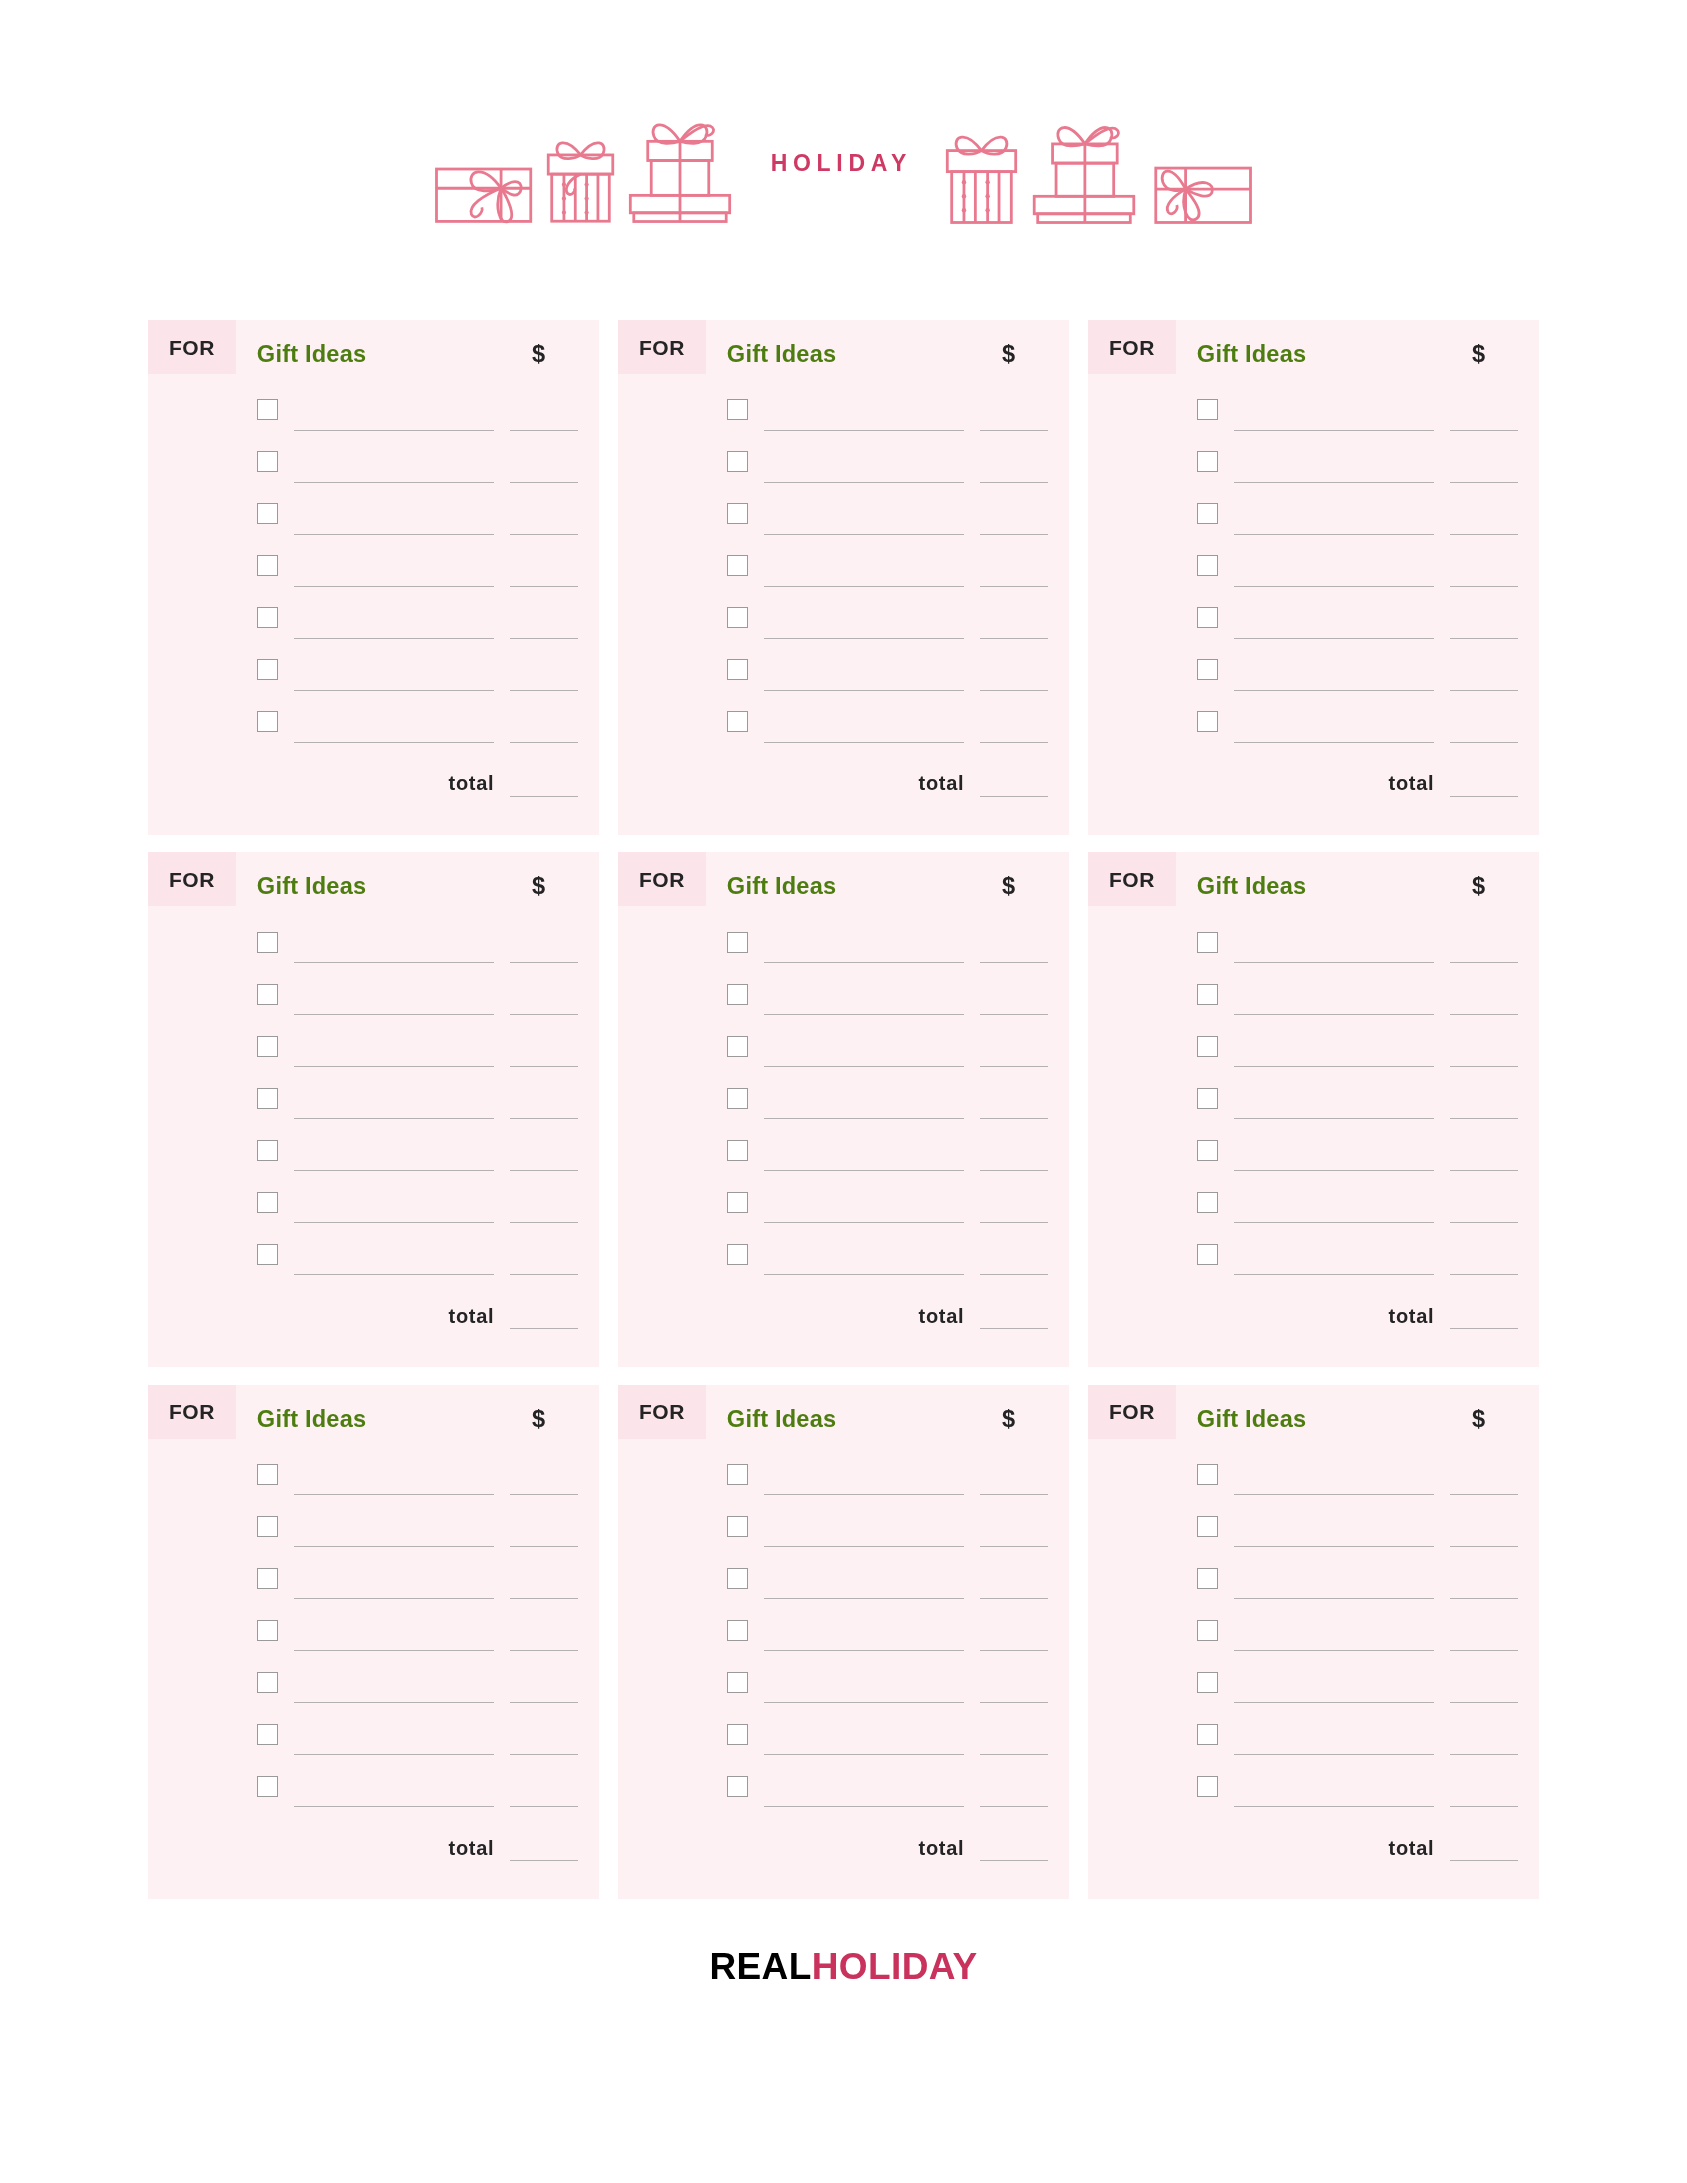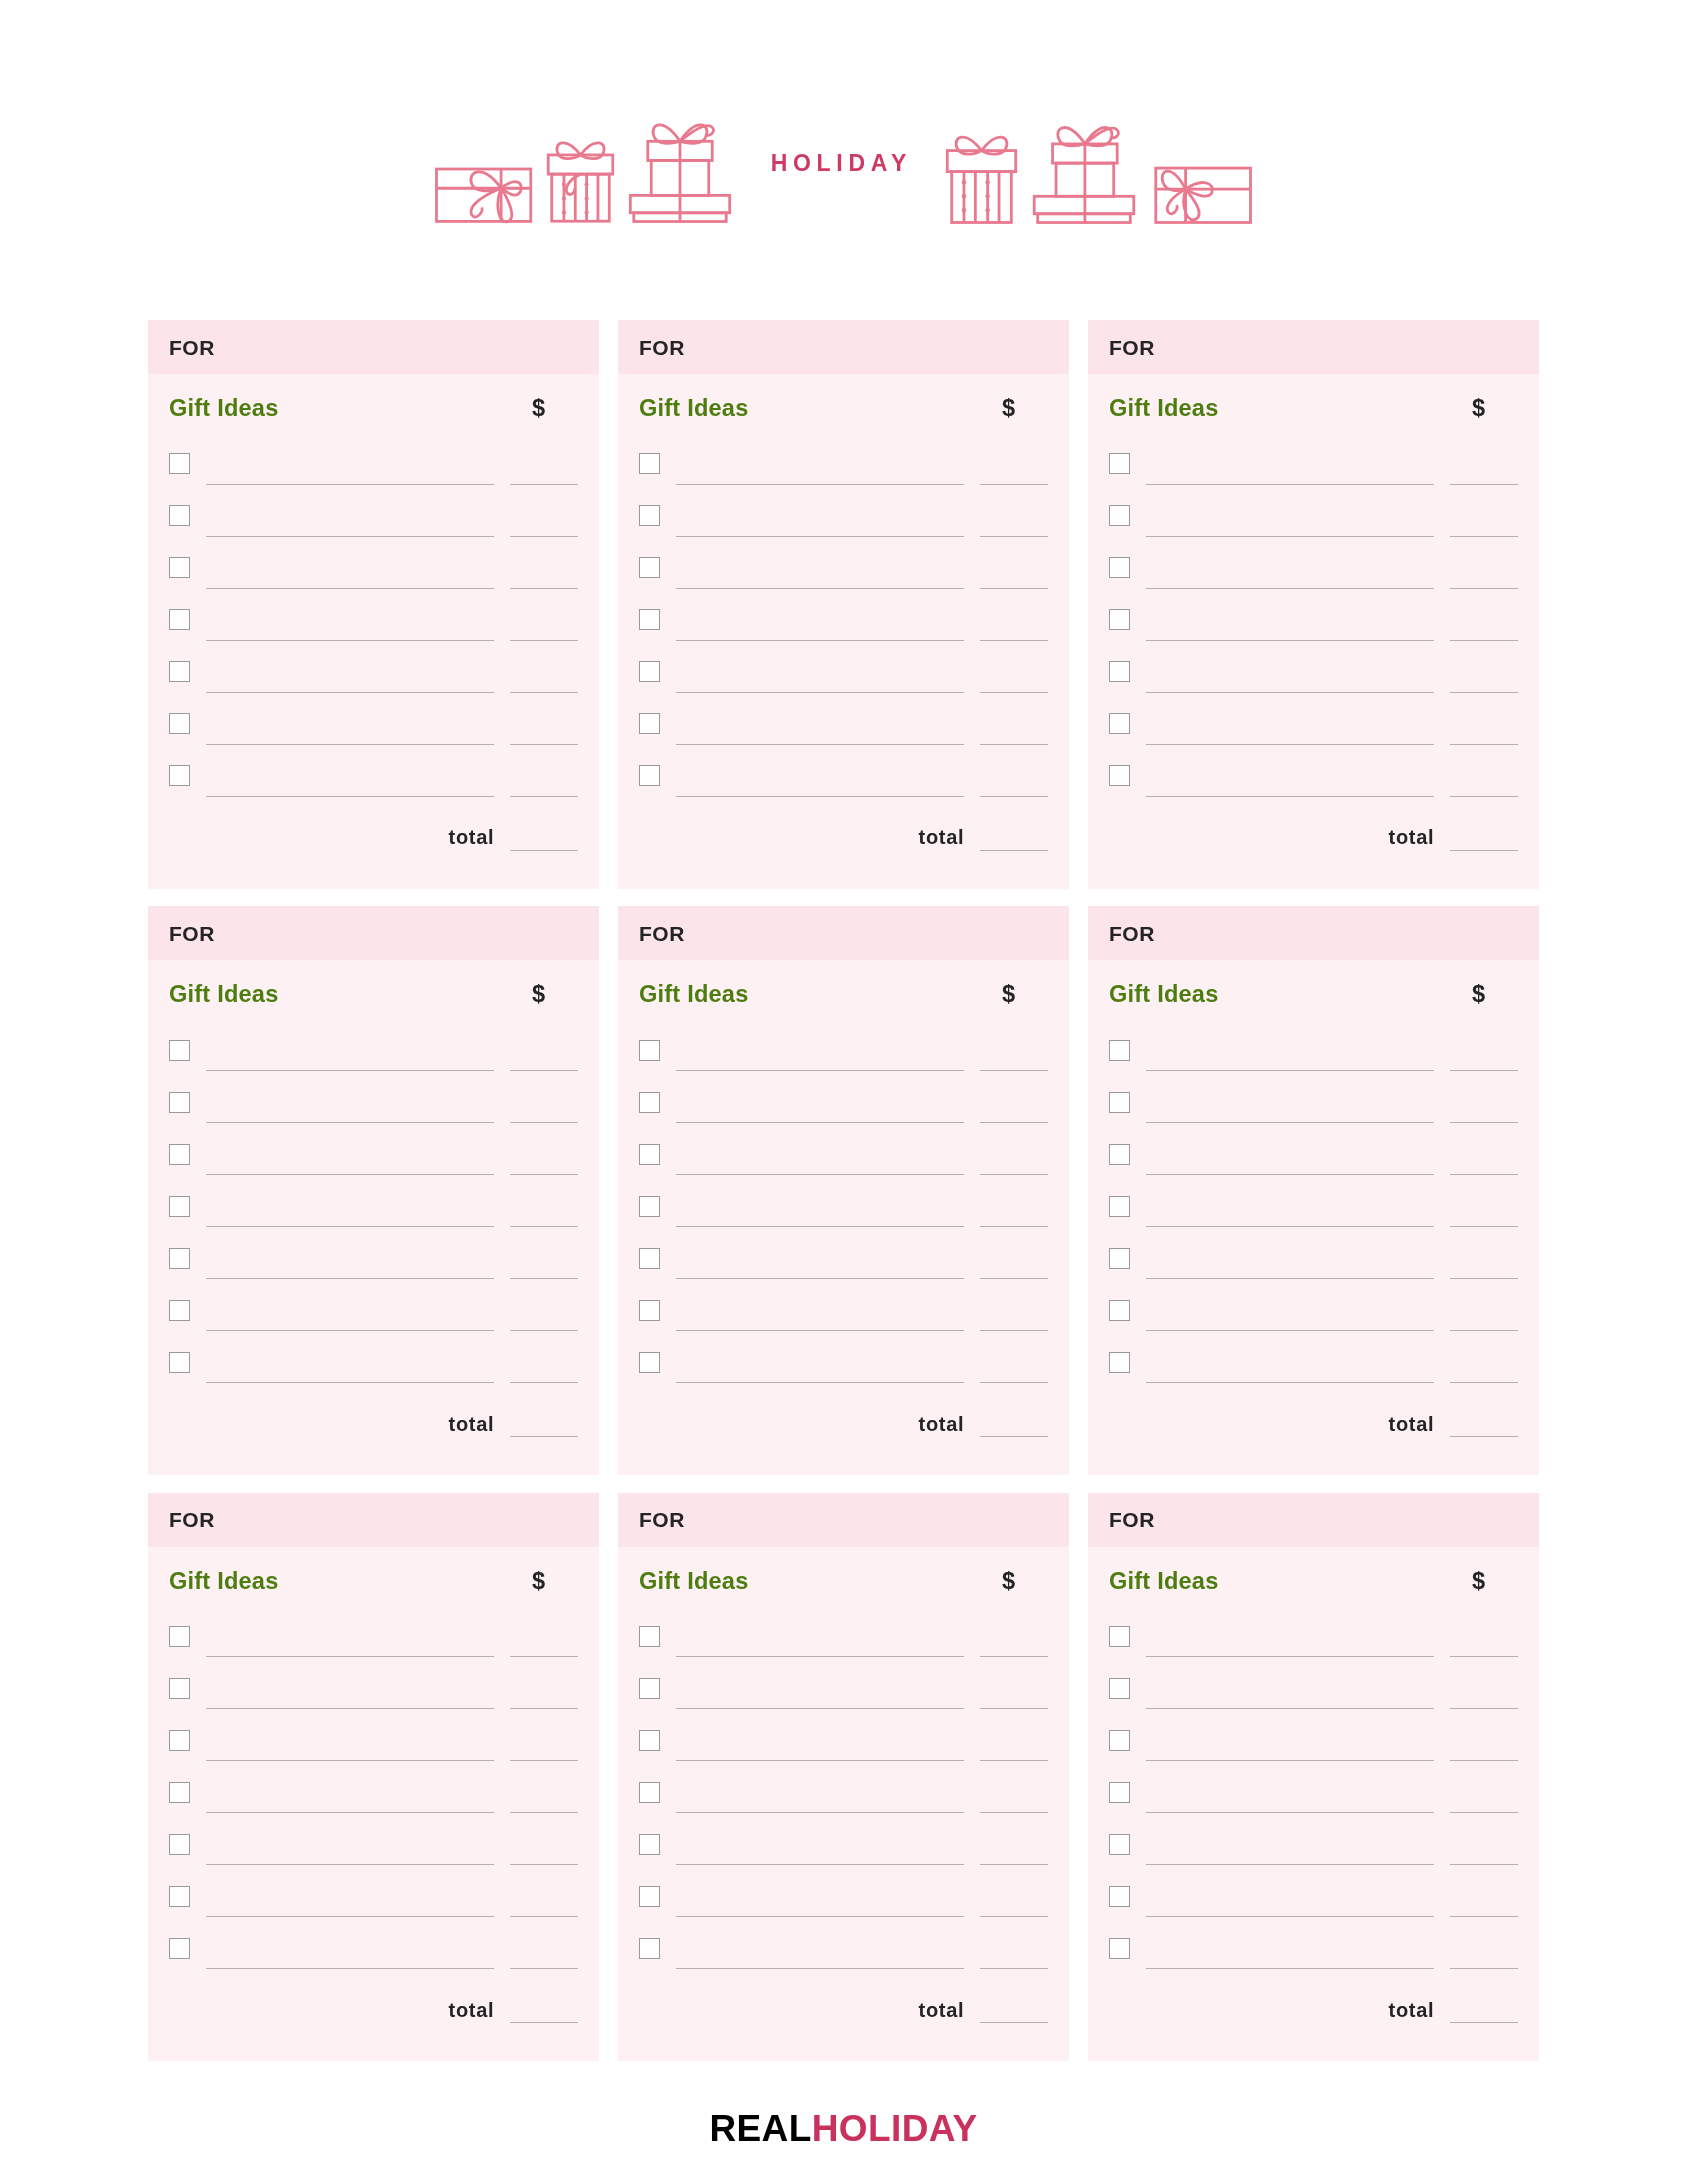--- a/index.html
+++ b/index.html
@@ -76,21 +76,21 @@
     column-gap: 19px;
     row-gap: 17.5px;
     justify-content: center;
     padding: 0 0 0 0;
   }
 
   .card {
     width: 451px;
     background: #FDF1F4;
     display: flex;
-    flex-direction: column;
+    flex-direction: row;
   }
   .card-header {
     background: #FCE4EB;
     height: 54px;
     display: flex;
     align-items: center;
     padding: 0 21px;
     box-sizing: border-box;
   }
   .card-header .for-label {

